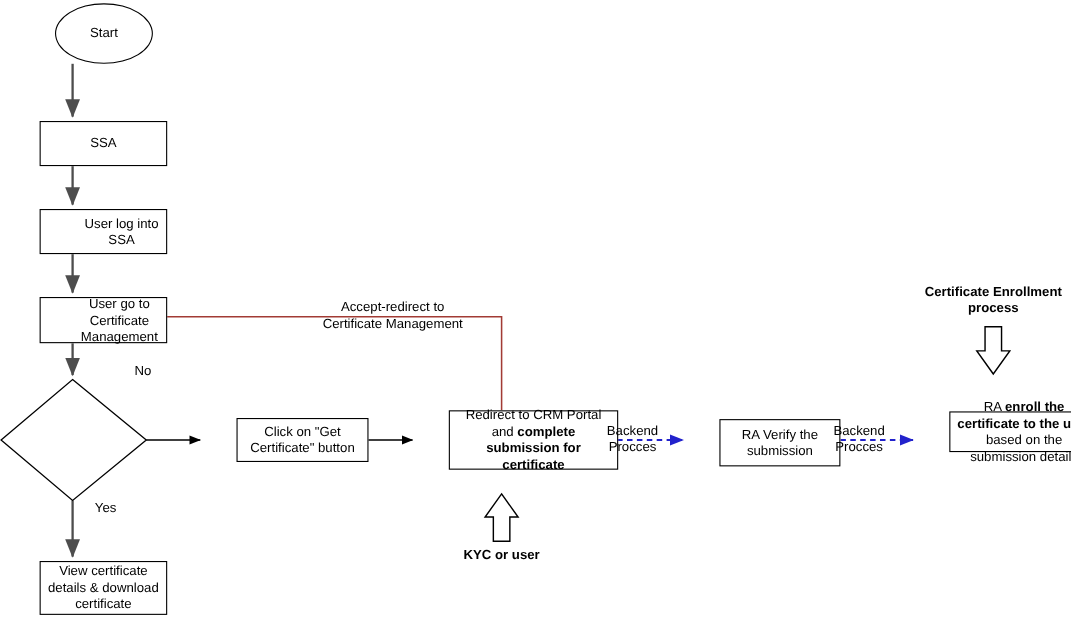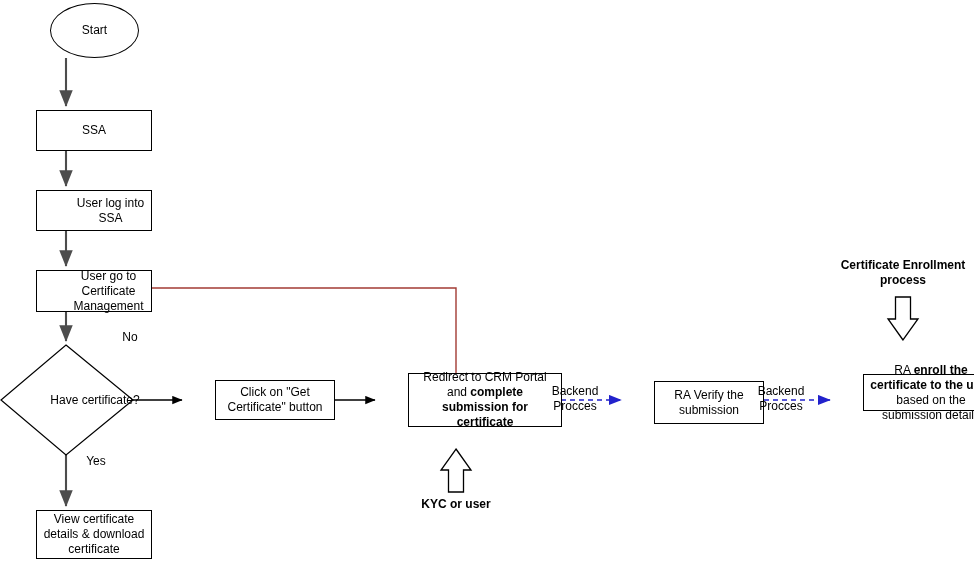--- a/index.html
+++ b/index.html
@@ -119,23 +119,20 @@
   </div>
 
   <div class="node" style="left:8px; top:190px; width:116px; height:41px;padding-left:36px;">
     <span>User log into SSA</span>
   </div>
 
   <div class="node" style="left:8px; top:270px; width:116px; height:42px;padding-left:32px;">
     <span>User go to Certificate Management</span>
   </div>
 
-  <div class="node diamond" style="left:1px; top:345px; width:132px; height:110px;">
-    <span class="diamond-label">Have certificate?</span>
-  </div>
 
   <div class="node" style="left:8px; top:510px; width:116px; height:49px;">
     <span>View certificate details &amp; download certificate</span>
   </div>
 
   <div class="node" style="left:187px; top:380px; width:120px; height:40px;">
     <span>Click on "Get Certificate" button</span>
   </div>
 
   <div class="node" style="left:380px; top:373px; width:154px; height:54px;">
@@ -147,20 +144,22 @@
   </div>
 
   <div class="node" style="left:835px; top:374px; width:136px; height:37px;">
     <span><span>RA </span><b>enroll the certificate to the user</b><span> based on the submission details</span></span>
   </div>
 
   <div class="free-label" style="left:110px; top:330px; width:40px;">No</div>
 
   <div class="free-label" style="left:76px; top:454px; width:40px;">Yes</div>
 
+  <div class="free-label" style="left:282px; top:272px; width:150px;">Accept-redirect to
+Certificate Management</div>
 
   <div class="free-label" style="left:542px; top:384px; width:66px;">Backend
 Procces</div>
 
   <div class="free-label" style="left:748px; top:384px; width:66px;">Backend
 Procces</div>
 
   <div class="free-label bold" style="left:396px; top:497px; width:120px;">KYC or user</div>
 
   <div class="free-label bold" style="left:828px; top:258px; width:150px;">Certificate Enrollment

